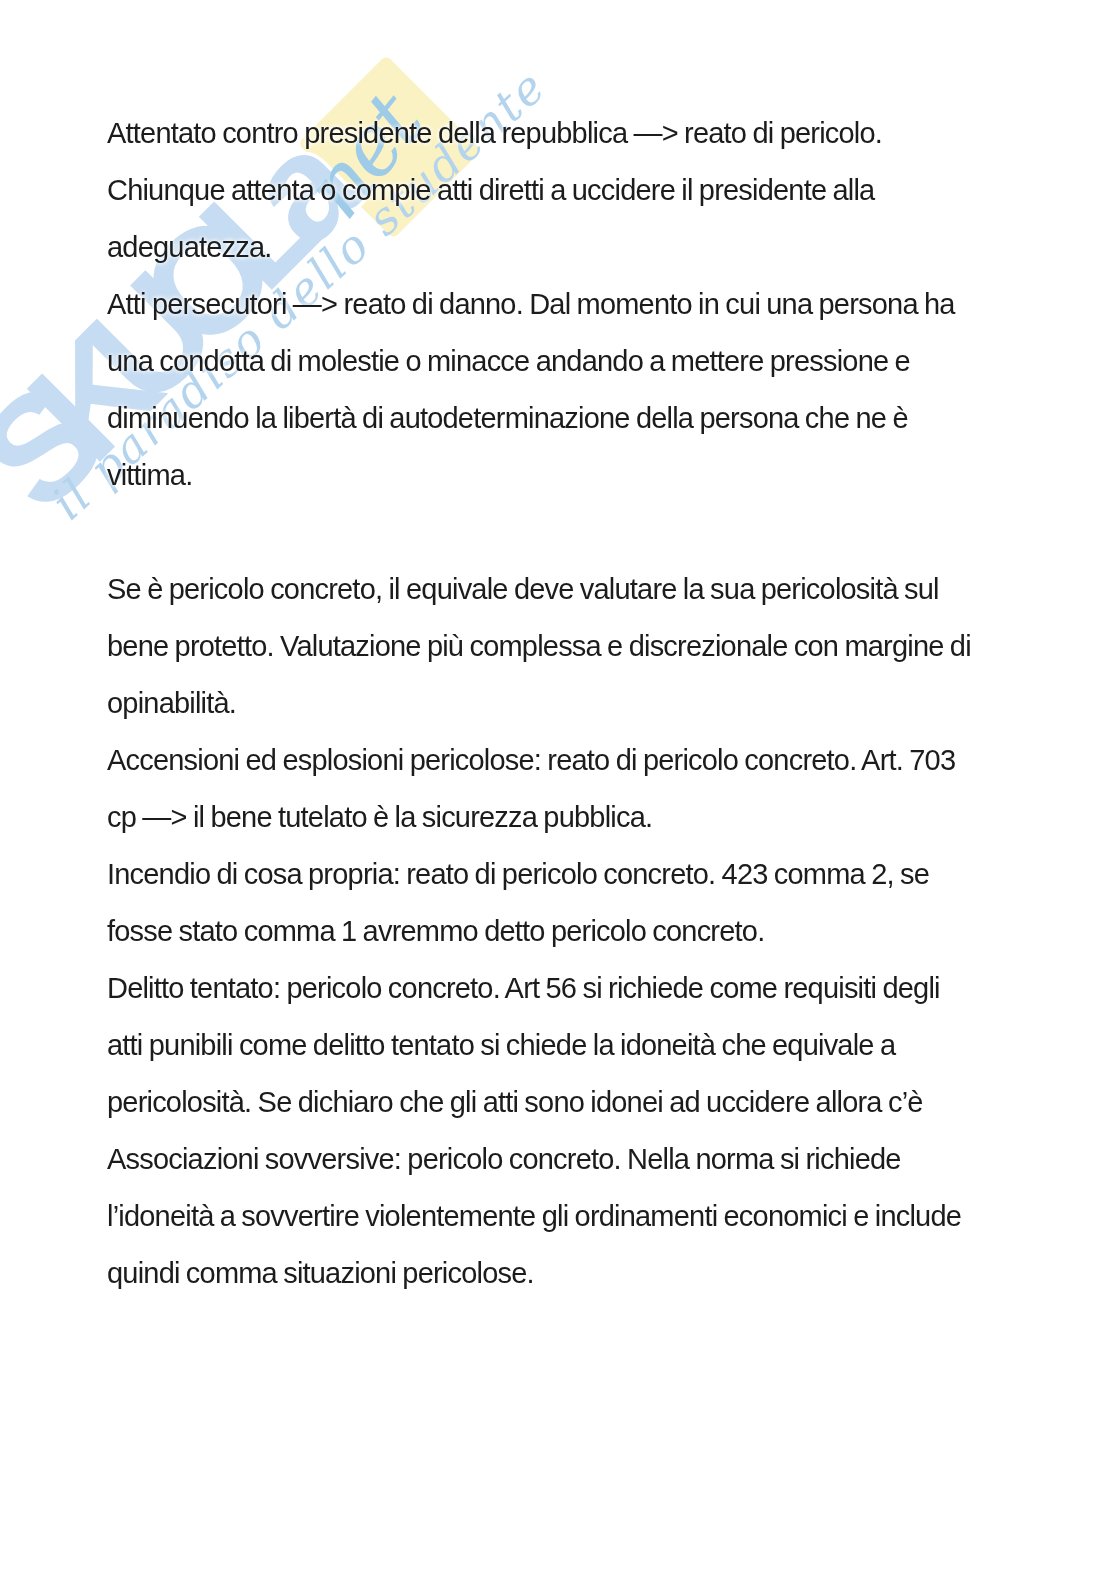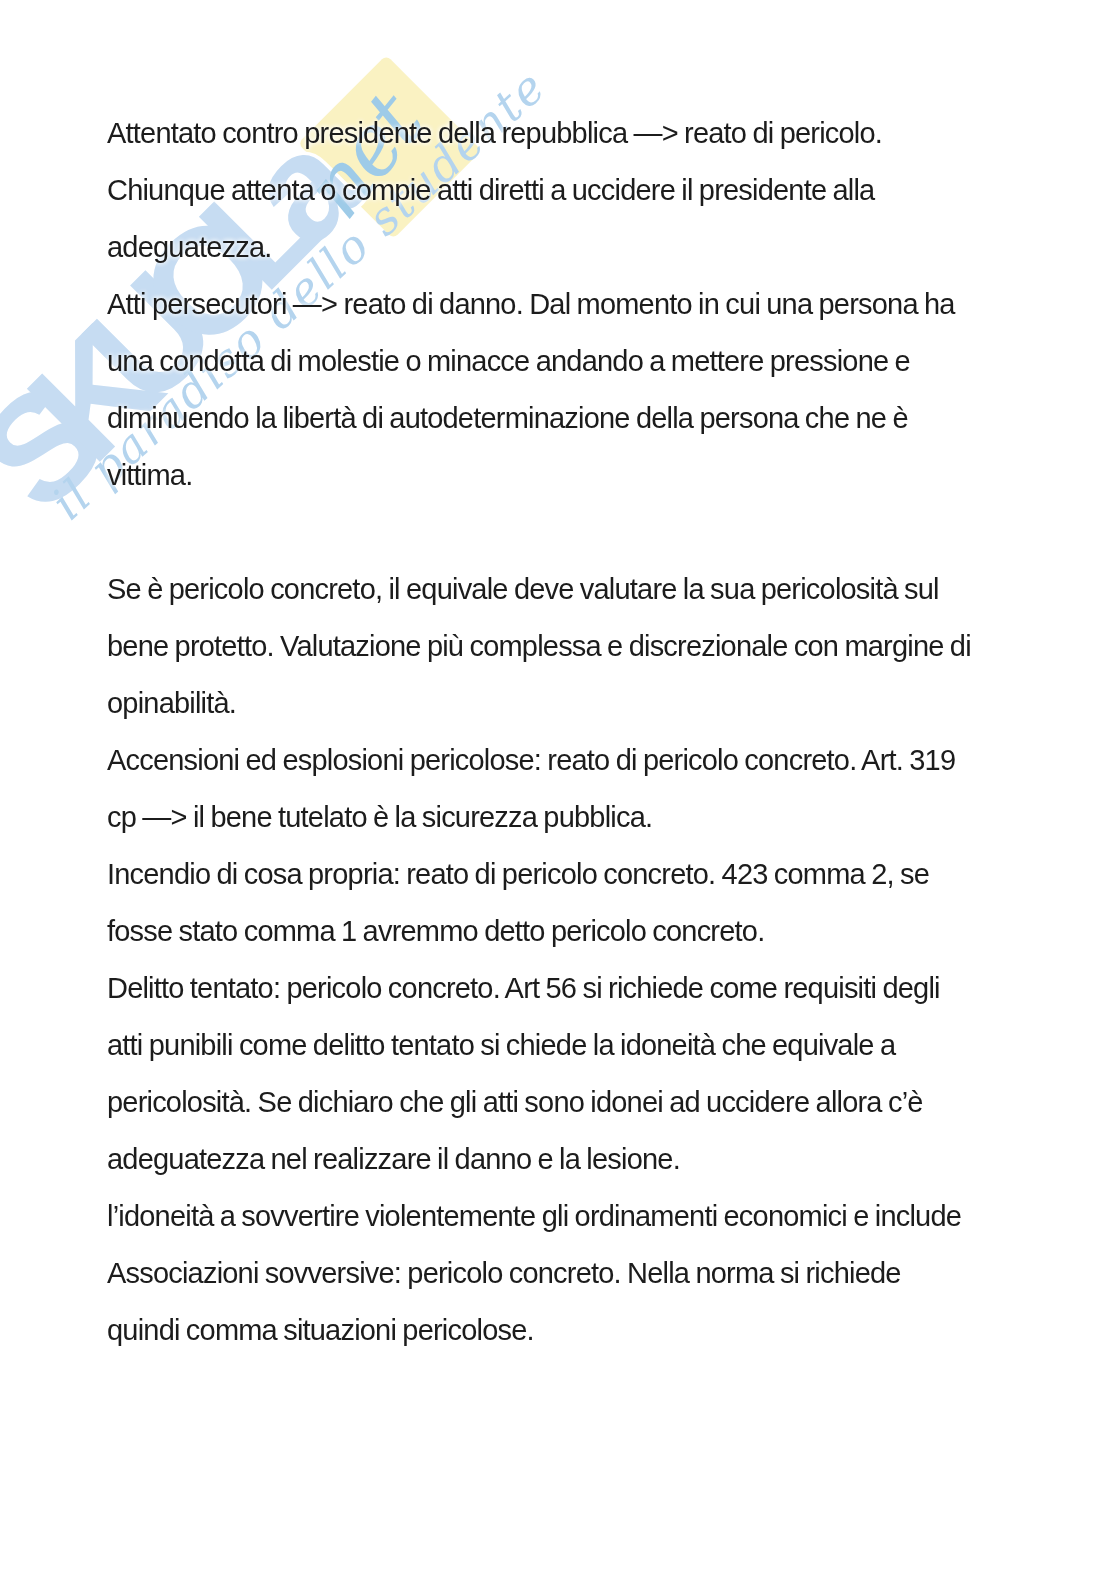--- a/index.html
+++ b/index.html
@@ -60,26 +60,25 @@
     <div class="text-line">Chiunque attenta o compie atti diretti a uccidere il presidente alla</div>
     <div class="text-line">adeguatezza.</div>
     <div class="text-line">Atti persecutori —&gt; reato di danno. Dal momento in cui una persona ha</div>
     <div class="text-line">una condotta di molestie o minacce andando a mettere pressione e</div>
     <div class="text-line">diminuendo la libertà di autodeterminazione della persona che ne è</div>
     <div class="text-line">vittima.</div>
     <div class="text-line"></div>
     <div class="text-line">Se è pericolo concreto, il equivale deve valutare la sua pericolosità sul</div>
     <div class="text-line">bene protetto. Valutazione più complessa e discrezionale con margine di</div>
     <div class="text-line">opinabilità.</div>
-    <div class="text-line">Accensioni ed esplosioni pericolose: reato di pericolo concreto. Art. 319</div>
+    <div class="text-line">Accensioni ed esplosioni pericolose: reato di pericolo concreto. Art. 703</div>
     <div class="text-line">cp —&gt; il bene tutelato è la sicurezza pubblica.</div>
     <div class="text-line">Incendio di cosa propria: reato di pericolo concreto. 423 comma 2, se</div>
     <div class="text-line">fosse stato comma 1 avremmo detto pericolo concreto.</div>
     <div class="text-line">Delitto tentato: pericolo concreto. Art 56 si richiede come requisiti degli</div>
     <div class="text-line">atti punibili come delitto tentato si chiede la idoneità che equivale a</div>
     <div class="text-line">pericolosità. Se dichiaro che gli atti sono idonei ad uccidere allora c’è</div>
-    <div class="text-line">adeguatezza nel realizzare il danno e la lesione.</div>
+    <div class="text-line">Associazioni sovversive: pericolo concreto. Nella norma si richiede</div>
     <div class="text-line">l’idoneità a sovvertire violentemente gli ordinamenti economici e include</div>
-    <div class="text-line">Associazioni sovversive: pericolo concreto. Nella norma si richiede</div>
     <div class="text-line">quindi comma situazioni pericolose.</div>
   </div>
 
 </div>
 
 </body></html>

